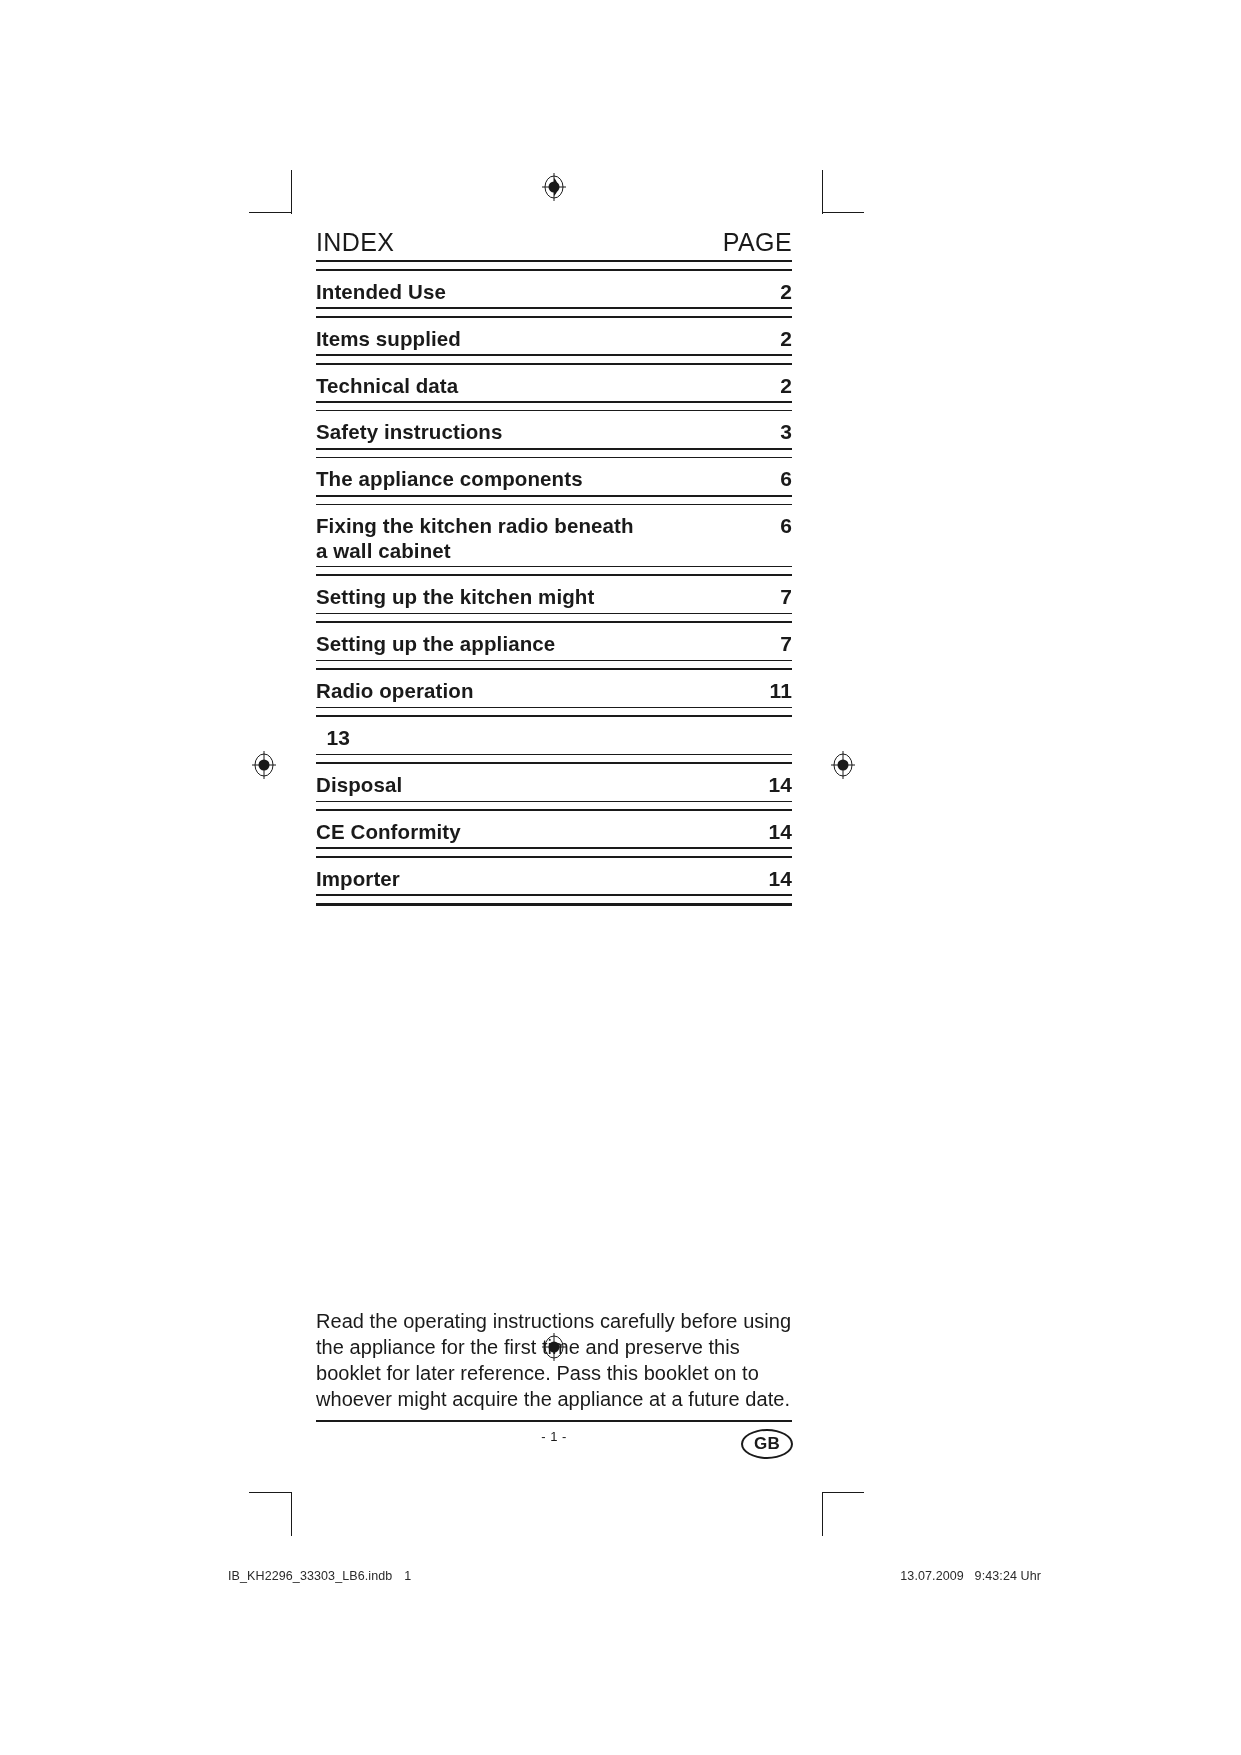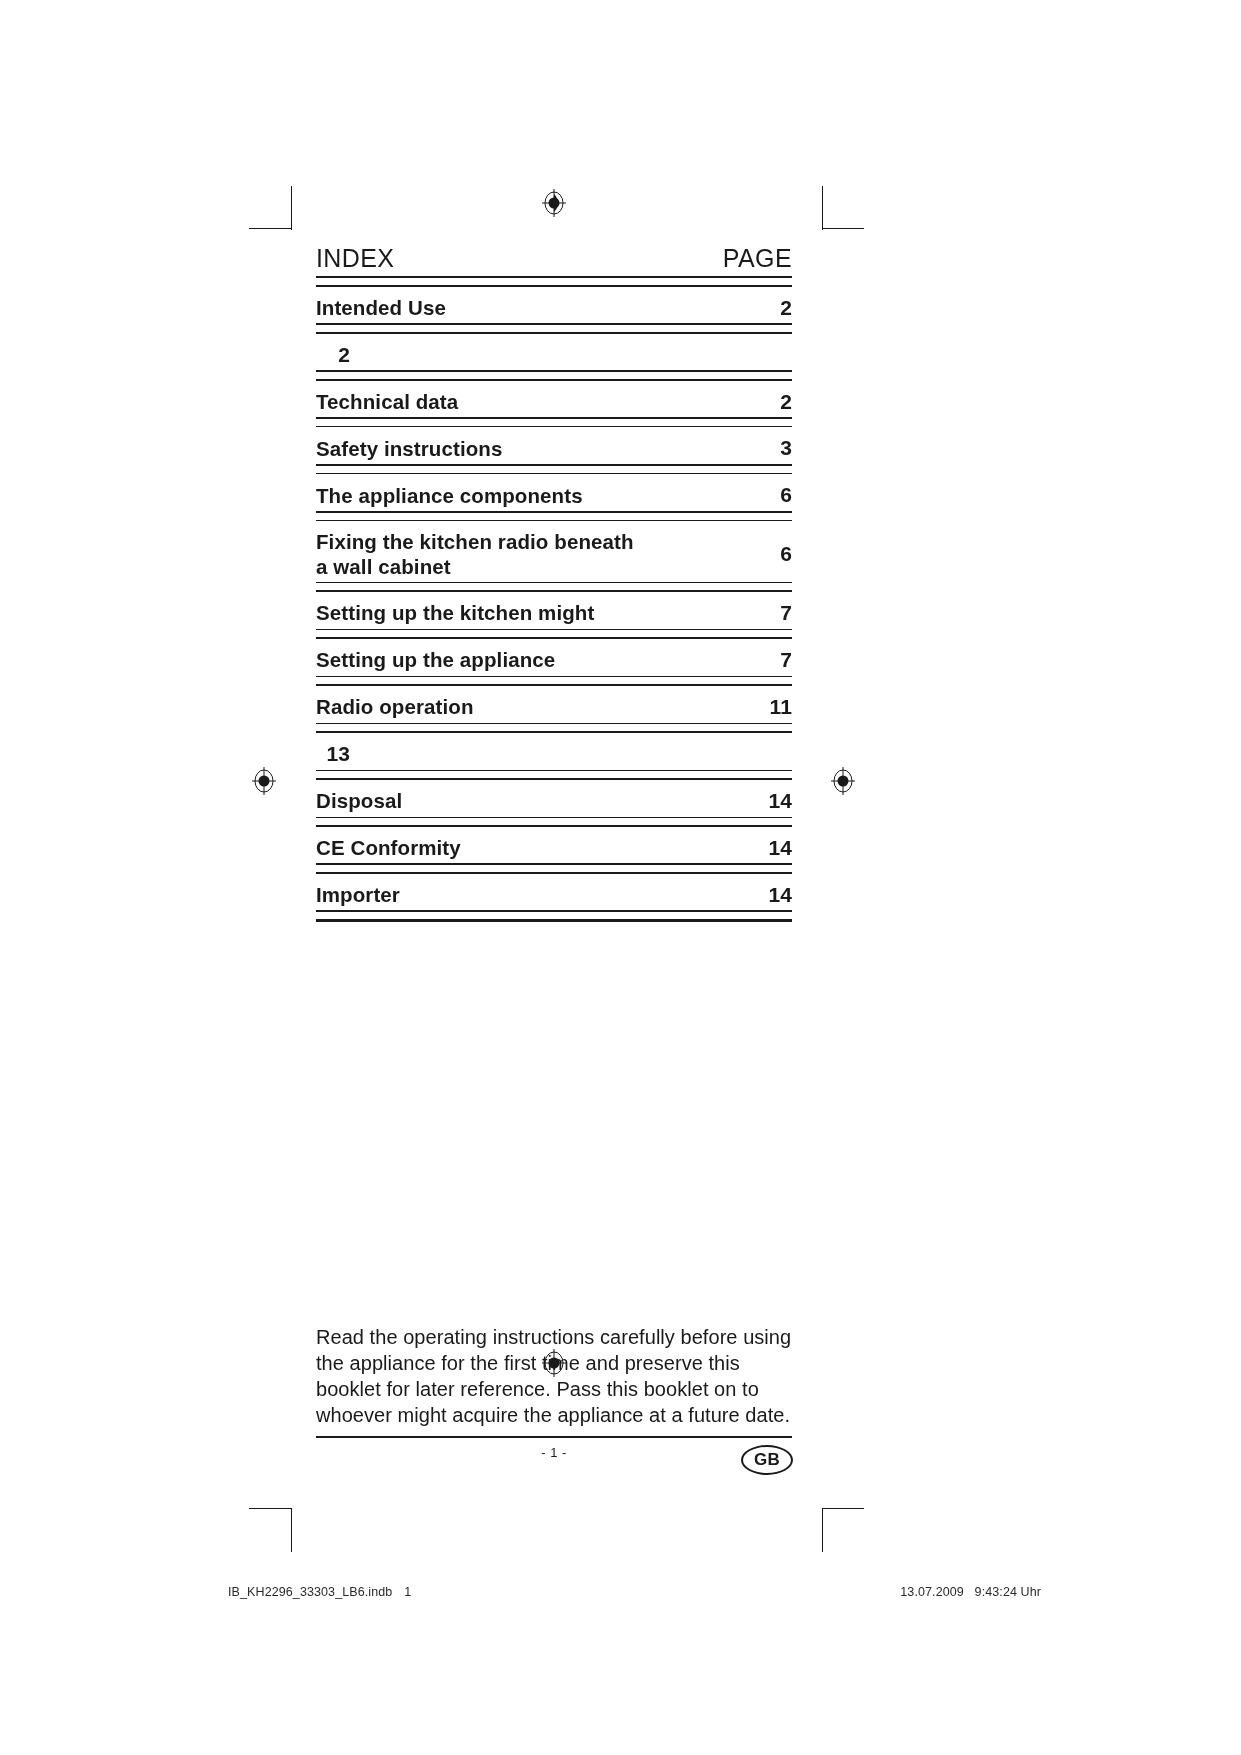--- a/index.html
+++ b/index.html
@@ -14,21 +14,20 @@
     font-family: "Liberation Sans", sans-serif;
     color: #1a1a1a;
     overflow: hidden;
   }
 
   
   .page {
     position: absolute;
     inset: 0;
     background: #ffffff;
-    margin-top: 16px;
   }
 
   
   .crop-v {
     position: absolute;
     width: 1px;
     background: #1a1a1a;
   }
   .crop-h {
     position: absolute;
@@ -65,21 +64,21 @@
 
   .rule {
     height: 2px;
     background: #1a1a1a;
     width: 100%;
   }
   .rule.thin { height: 1.6px; }
 
   .toc-row {
     display: flex;
-    align-items: center;
+    align-items: flex-start;
     justify-content: space-between;
     padding: 9px 0 3px 0;
     font-size: 20.5px;
     font-weight: bold;
     letter-spacing: 0.1px;
     line-height: 1.18;
   }
   .toc-row .label { flex: 1 1 auto; padding-right: 14px; }
   .toc-row .pageno {
     flex: 0 0 auto;
@@ -214,20 +213,21 @@
 
     <div class="toc-row">
       <span class="label">Intended Use</span>
       <span class="pageno">2</span>
     </div>
     <div class="rule thin"></div>
     <div class="row-gap"></div>
     <div class="rule thin"></div>
 
     <div class="toc-row">
+      <span class="label">Items supplied</span>
       <span class="pageno">2</span>
     </div>
     <div class="rule thin"></div>
     <div class="row-gap"></div>
     <div class="rule thin"></div>
 
     <div class="toc-row">
       <span class="label">Technical data</span>
       <span class="pageno">2</span>
     </div>

